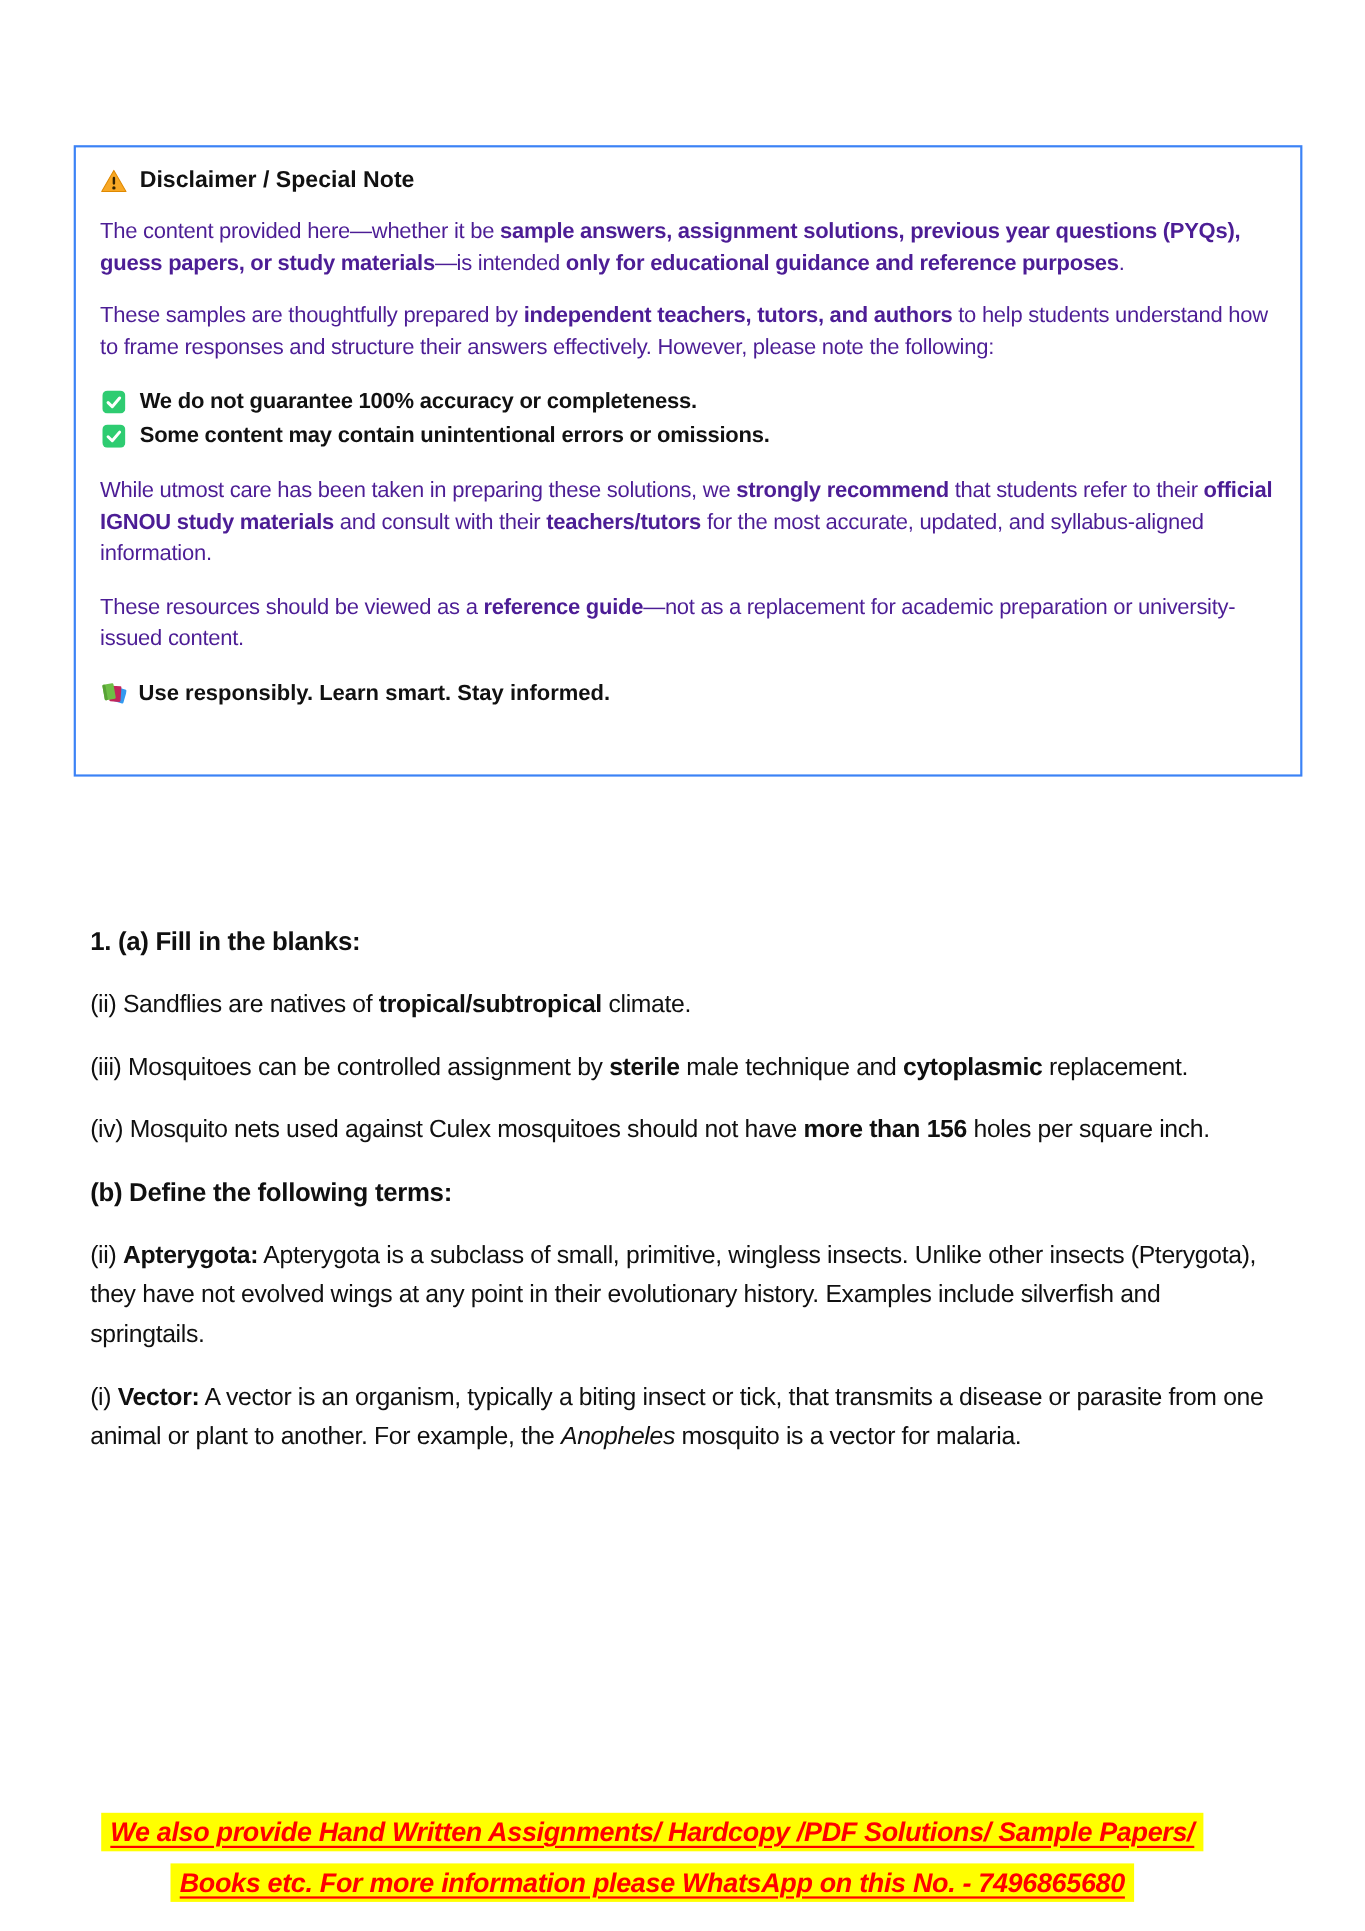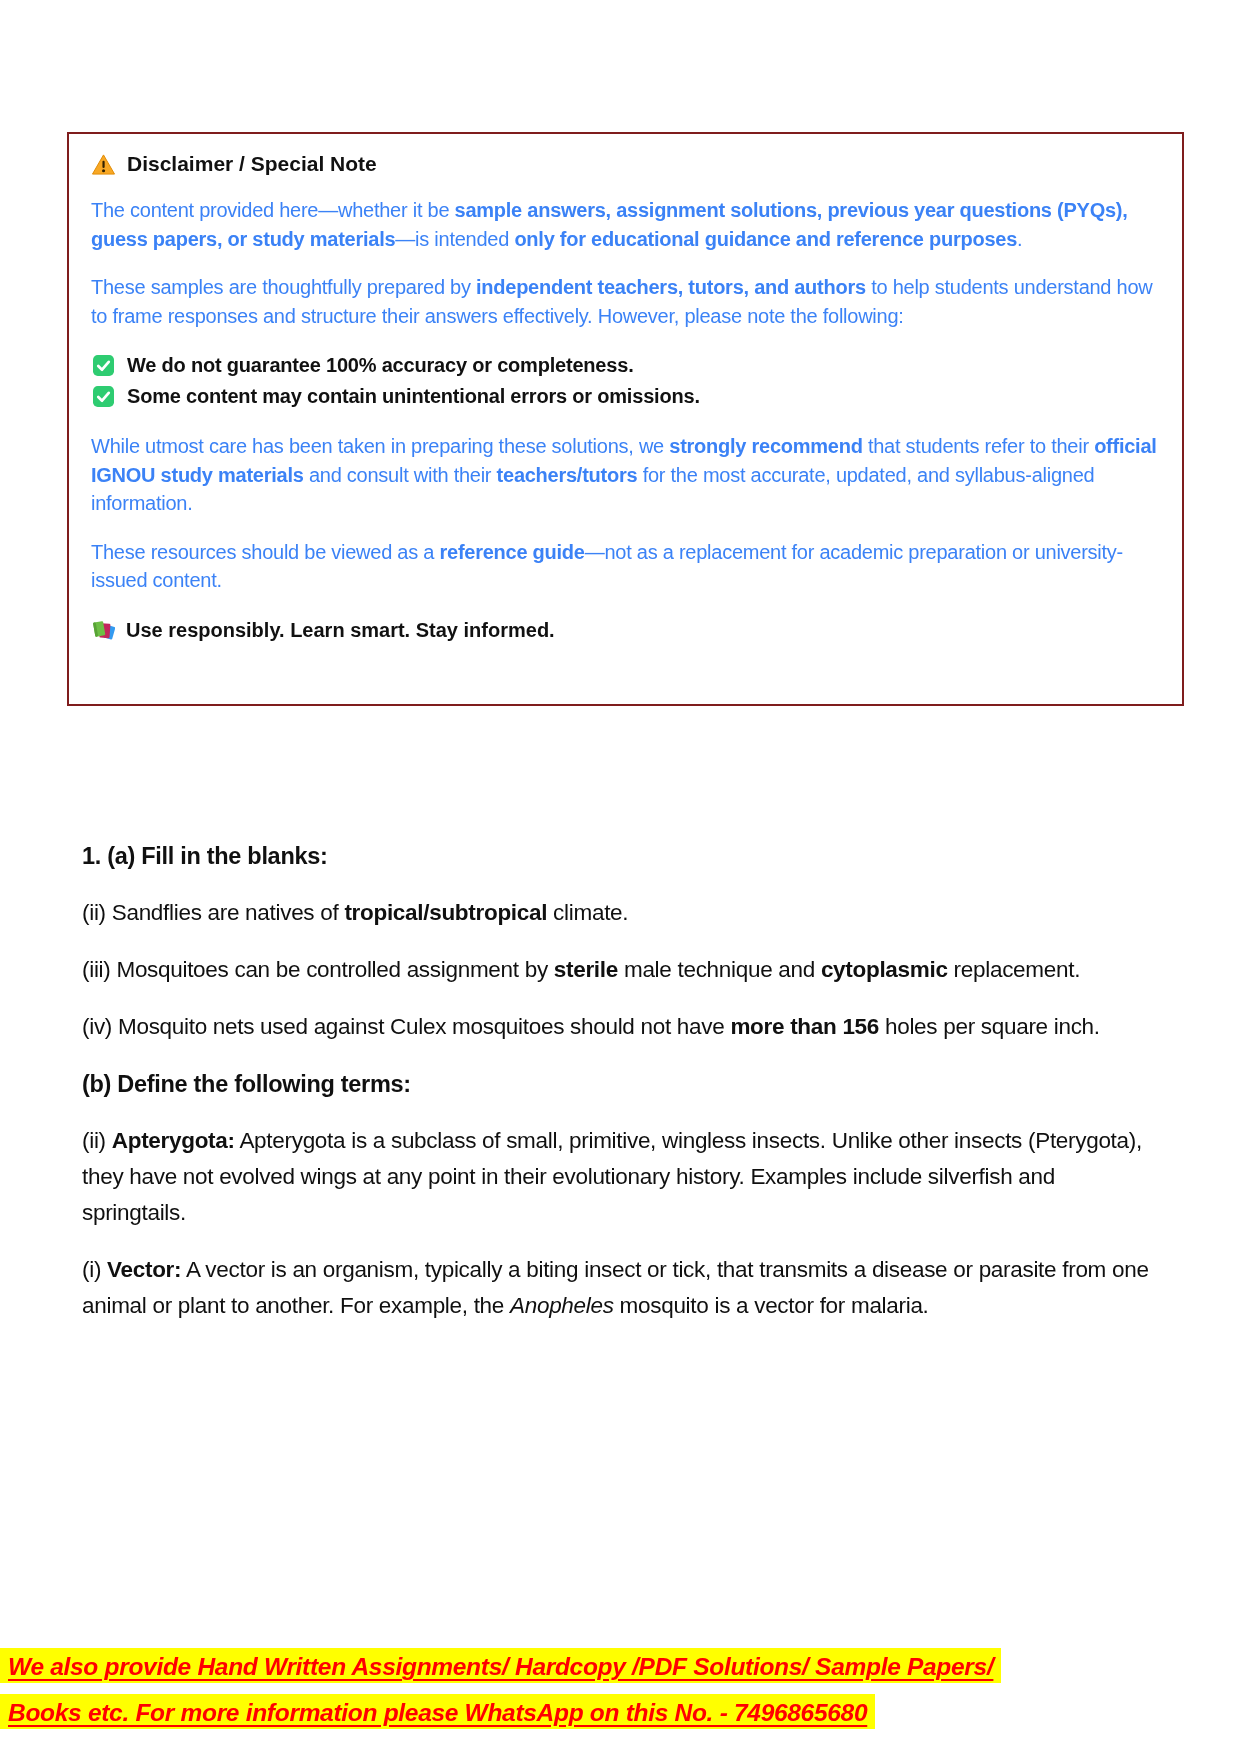--- a/index.html
+++ b/index.html
@@ -11,32 +11,32 @@
     position: relative;
     overflow: hidden;
   }
   .page { position: absolute; inset: 0; }
 
   
   .disclaimer-box {
     position: absolute; left: 67px; top: 132px;
     width: 1117px; height: 574px;
     box-sizing: border-box;
-    border: 2px solid #7f1d1d;
+    border: 2px solid #3b82f6;
     background: #ffffff;
     padding: 18px 24px 14px 22px;
   }
   .box-title {
     display: flex; align-items: center; gap: 11px;
     font-weight: 700; font-size: 21px; color: #111;
   }
   .warning-icon svg { width: 25px; height: 23px; display: block; }
   .box-para {
     font-size: 20px; line-height: 28.5px;
-    margin: 20px 0 0 0; letter-spacing: -0.25px; color: #3b82f6;
+    margin: 20px 0 0 0; letter-spacing: -0.25px; color: #4c1d95;
   }
   .checklist { margin-top: 20px; margin-left: 2px; }
   .check-item {
     display: flex; align-items: center; gap: 13px;
     height: 31px; font-weight: 700; font-size: 20px;
     letter-spacing: -0.2px; color: #111;
   }
   .check-icon svg { width: 21px; height: 21px; display: block; }
   .box-note {
     display: flex; align-items: center; gap: 11px;
@@ -48,21 +48,21 @@
   .content { position: absolute; left: 66px; top: 838px; width: 1092px; }
   .block {
     font-size: 22.5px; line-height: 36px;
     margin: 0 0 21px 16px; letter-spacing: -0.3px; color: #101010;
   }
   .block.heading { font-weight: 700; font-size: 23.5px; }
   .b { font-weight: 700; }
   .i { font-style: italic; }
 
   
-  .doc-footer { position: absolute; left: 0; top: 1645px; width: 1120px; text-align: left; }
+  .doc-footer { position: absolute; left: 0; top: 1645px; width: 1120px; text-align: center; padding-left: 33px; }
   .hl-line { line-height: 43px; }
   .hl {
     background: #FFFF00;
     color: #FF0000;
     font-weight: 700; font-style: italic;
     font-size: 24.5px;
     letter-spacing: -0.3px;
     text-decoration: underline;
     text-decoration-thickness: 2px;
     text-underline-offset: 4px;

